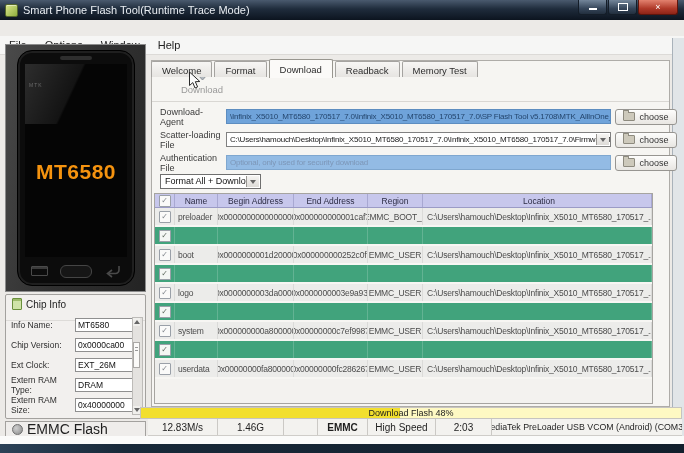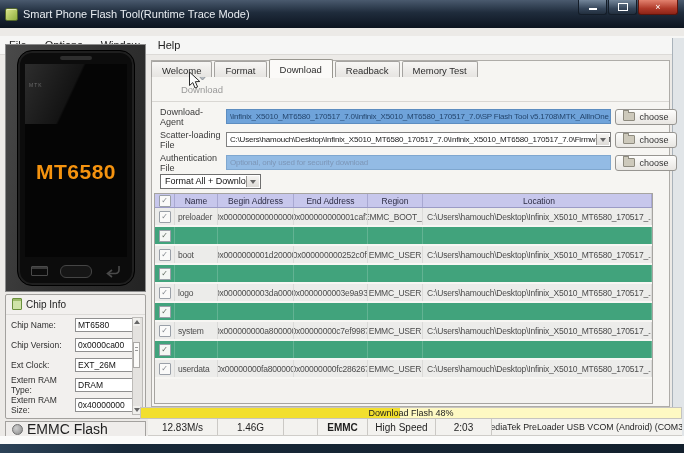--- a/index.html
+++ b/index.html
@@ -1,20 +1,20 @@
 <!DOCTYPE html>
 <html><head>
 <meta charset="utf-8">
 <style>
   html,body{margin:0;padding:0;}
   body{font-family:"Liberation Sans","DejaVu Sans",sans-serif;}
   .screen{position:relative;width:684px;height:453px;background:#eceae7;overflow:hidden;}
 
   
-  .titlebar{position:absolute;left:0;top:0;width:684px;height:28px;
+  .titlebar{position:absolute;left:0;top:0;width:684px;height:20px;
     background:linear-gradient(#4a5a6e 0%,#1f2c3c 45%,#0c141f 100%);
     display:flex;align-items:center;color:#e9edf2;font-size:11px;}
   .app-icon{width:11px;height:11px;margin:0 5px 0 5px;border-radius:2px;
     background:linear-gradient(135deg,#dbe68b,#8fae3e);border:1px solid #55682a;
     box-shadow:inset 0 1px 0 rgba(255,255,255,.5);}
   .winbtns{position:absolute;right:6px;top:0;display:flex;gap:1px;}
   .winbtn{width:27px;height:14px;display:flex;align-items:center;justify-content:center;
     background:linear-gradient(#738599,#36465a 60%,#222f3e);border:1px solid #141d28;border-top:none;
     border-radius:0 0 3px 3px;color:#fff;font-size:9px;line-height:9px;}
   .winbtn.close{width:38px;background:linear-gradient(#e2826f,#b03a2a 60%,#8d2417);border-color:#5d150c;}
@@ -42,21 +42,21 @@
   .phone-brand{position:absolute;left:4px;top:18px;font-size:5px;color:#6a6a6a;letter-spacing:1px;}
   .phone-chip{position:absolute;left:0;right:0;top:96px;text-align:center;
     color:#f5930f;font-weight:bold;font-size:21px;letter-spacing:.5px;}
   .phone-keys{position:absolute;left:0;right:0;bottom:7px;height:14px;display:flex;align-items:center;justify-content:space-between;padding:0 13px;}
   .key-menu{width:15px;height:8px;border:1px solid #4a4a4a;border-radius:1px;box-shadow:inset 0 2px 0 #3a3a3a;}
   .key-home{width:30px;height:11px;border:1px solid #454545;border-radius:6px;background:#161616;}
 
   
   .chip-info{position:absolute;left:5px;top:294px;width:141px;height:125px;box-sizing:border-box;
     background:#f2f0ee;border:1px solid #a3a19e;border-radius:2px;overflow:hidden;}
-  .chip-title{display:flex;align-items:center;gap:4px;padding:3px 0 4px 6px;font-size:10px;color:#1e1e1e;border-bottom:1px solid #dddbd8;}
+  .chip-title{display:flex;align-items:center;gap:4px;padding:3px 0 10px 6px;font-size:10px;color:#1e1e1e;border-bottom:1px solid #dddbd8;}
   .chip-icon{width:8px;height:10px;background:#cfe3a8;border:1px solid #6a8f3c;border-radius:1px;box-shadow:inset 0 2px 0 #9cbb6a;}
   .chip-fields{position:absolute;left:0;top:20px;right:12px;bottom:0;}
   .chip-row{display:flex;align-items:center;height:20px;padding-left:5px;}
   .chip-label{font-size:8.5px;color:#2e2e2e;width:64px;flex:none;}
   .chip-value{width:58px;height:12px;background:#fff;border:1px solid #8f8f8f;font-size:8.5px;color:#111;
     line-height:12px;padding:0 2px;overflow:hidden;white-space:nowrap;}
   .chip-row.partial{margin-top:1px;}
   .chip-scroll{position:absolute;right:2px;top:22px;width:9px;bottom:3px;background:#e4e2df;border:1px solid #bdbbb8;}
   .scr-btn{position:absolute;left:0;width:7px;height:8px;background:#f0efec;display:flex;align-items:center;justify-content:center;}
   .scr-up{top:0;}
@@ -203,21 +203,21 @@
     </div>
   </div>
 
   <div class="chip-info">
     <div class="chip-title">
       <div class="chip-icon"></div>
       <span>Chip Info</span>
     </div>
     <div class="chip-fields">
         <div class="chip-row">
-          <span class="chip-label">Chip Name:</span>
+          <span class="chip-label">Info Name:</span>
           <div class="chip-value">MT6580</div>
         </div>
         <div class="chip-row">
           <span class="chip-label">Chip Version:</span>
           <div class="chip-value">0x0000ca00</div>
         </div>
         <div class="chip-row">
           <span class="chip-label">Ext Clock:</span>
           <div class="chip-value">EXT_26M</div>
         </div>

